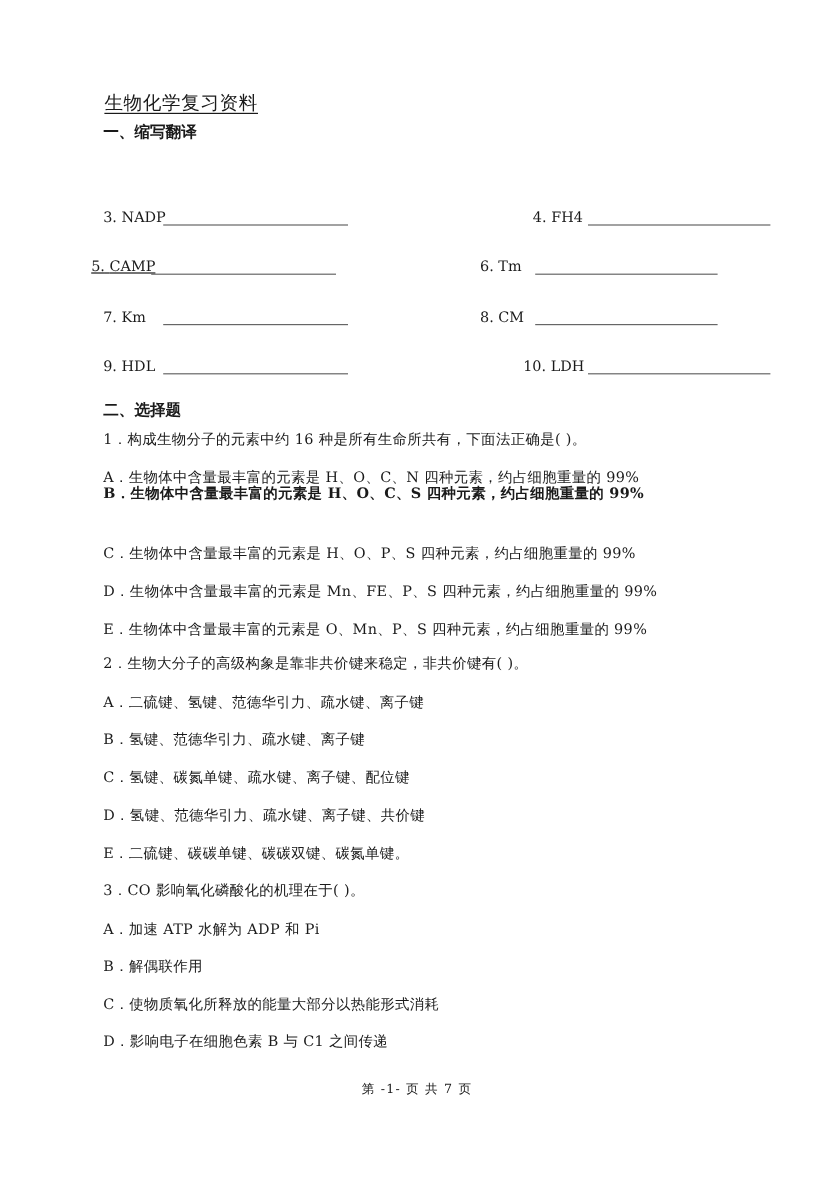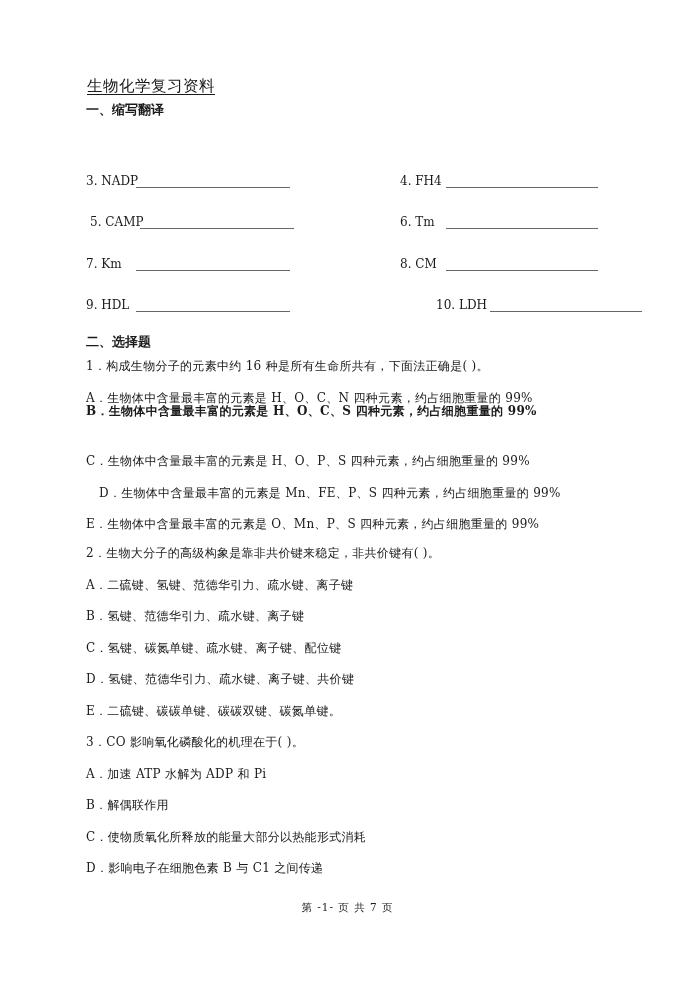--- a/index.html
+++ b/index.html
@@ -78,35 +78,35 @@
 <div class="page">
 
   <div class="doc-title">生物化学复习资料</div>
 
   <div class="section-heading" style="top:101px;">一、缩写翻译</div>
 
   <div class="abbr-item" style="left:86px; top:174px;">
     <span class="abbr-label" style="width:48px;"><span>3.</span> <span>NADP</span></span>
     <span class="abbr-blank" style="width:154px;"></span>
   </div>
-  <div class="abbr-item" style="left:90px; top:215px;">
+  <div class="abbr-item" style="left:76px; top:215px;text-decoration:underline;">
     <span class="abbr-label" style="width:48px;"><span>5.</span> <span>CAMP</span></span>
     <span class="abbr-blank" style="width:154px;"></span>
   </div>
   <div class="abbr-item" style="left:86px; top:257px;">
     <span class="abbr-label" style="width:48px;"><span>7.</span> <span>Km</span></span>
     <span class="abbr-blank" style="width:154px;"></span>
   </div>
   <div class="abbr-item" style="left:86px; top:298px;">
     <span class="abbr-label" style="width:48px;"><span>9.</span> <span>HDL</span></span>
     <span class="abbr-blank" style="width:154px;"></span>
   </div>
 
   <div class="abbr-item" style="left:400px; top:174px;">
-    <span class="abbr-label" style="width:44px;"><span>4.</span> <span>FH4</span></span>
+    <span class="abbr-label" style="width:44px;margin-left:44px;"><span>4.</span> <span>FH4</span></span>
     <span class="abbr-blank" style="width:152px;"></span>
   </div>
   <div class="abbr-item" style="left:400px; top:215px;">
     <span class="abbr-label" style="width:44px;"><span>6.</span> <span>Tm</span></span>
     <span class="abbr-blank" style="width:152px;"></span>
   </div>
   <div class="abbr-item" style="left:400px; top:257px;">
     <span class="abbr-label" style="width:44px;"><span>8.</span> <span>CM</span></span>
     <span class="abbr-blank" style="width:152px;"></span>
   </div>
@@ -114,21 +114,21 @@
     <span class="abbr-label" style="width:52px;margin-left:36px;"><span>10.</span> <span>LDH</span></span>
     <span class="abbr-blank" style="width:152px;"></span>
   </div>
 
   <div class="section-heading" style="top:333px;">二、选择题</div>
 
   <div class="line" style="top:358px;">1．构成生物分子的元素中约 16 种是所有生命所共有，下面法正确是(          )。</div>
   <div class="line" style="top:390px;">A．生物体中含量最丰富的元素是 H、O、C、N 四种元素，约占细胞重量的 99%</div>
   <div class="line" style="top:403px;font-weight:bold;">B．生物体中含量最丰富的元素是 H、O、C、S 四种元素，约占细胞重量的 99%</div>
   <div class="line" style="top:453px;">C．生物体中含量最丰富的元素是 H、O、P、S 四种元素，约占细胞重量的 99%</div>
-  <div class="line" style="top:485px;margin-left:13px;">D．生物体中含量最丰富的元素是 Mn、FE、P、S 四种元素，约占细胞重量的 99%</div>
+  <div class="line" style="top:485px;">D．生物体中含量最丰富的元素是 Mn、FE、P、S 四种元素，约占细胞重量的 99%</div>
   <div class="line" style="top:516px;">E．生物体中含量最丰富的元素是 O、Mn、P、S 四种元素，约占细胞重量的 99%</div>
 
   <div class="line" style="top:545px;">2．生物大分子的高级构象是靠非共价键来稳定，非共价键有(          )。</div>
   <div class="line" style="top:608px;">B．氢键、范德华引力、疏水键、离子键</div>
   <div class="line" style="top:577px;">A．二硫键、氢键、范德华引力、疏水键、离子键</div>
   <div class="line" style="top:640px;">C．氢键、碳氮单键、疏水键、离子键、配位键</div>
   <div class="line" style="top:671px;">D．氢键、范德华引力、疏水键、离子键、共价键</div>
   <div class="line" style="top:703px;">E．二硫键、碳碳单键、碳碳双键、碳氮单键。</div>
 
   <div class="line" style="top:734px;">3．CO 影响氧化磷酸化的机理在于(          )。</div>

